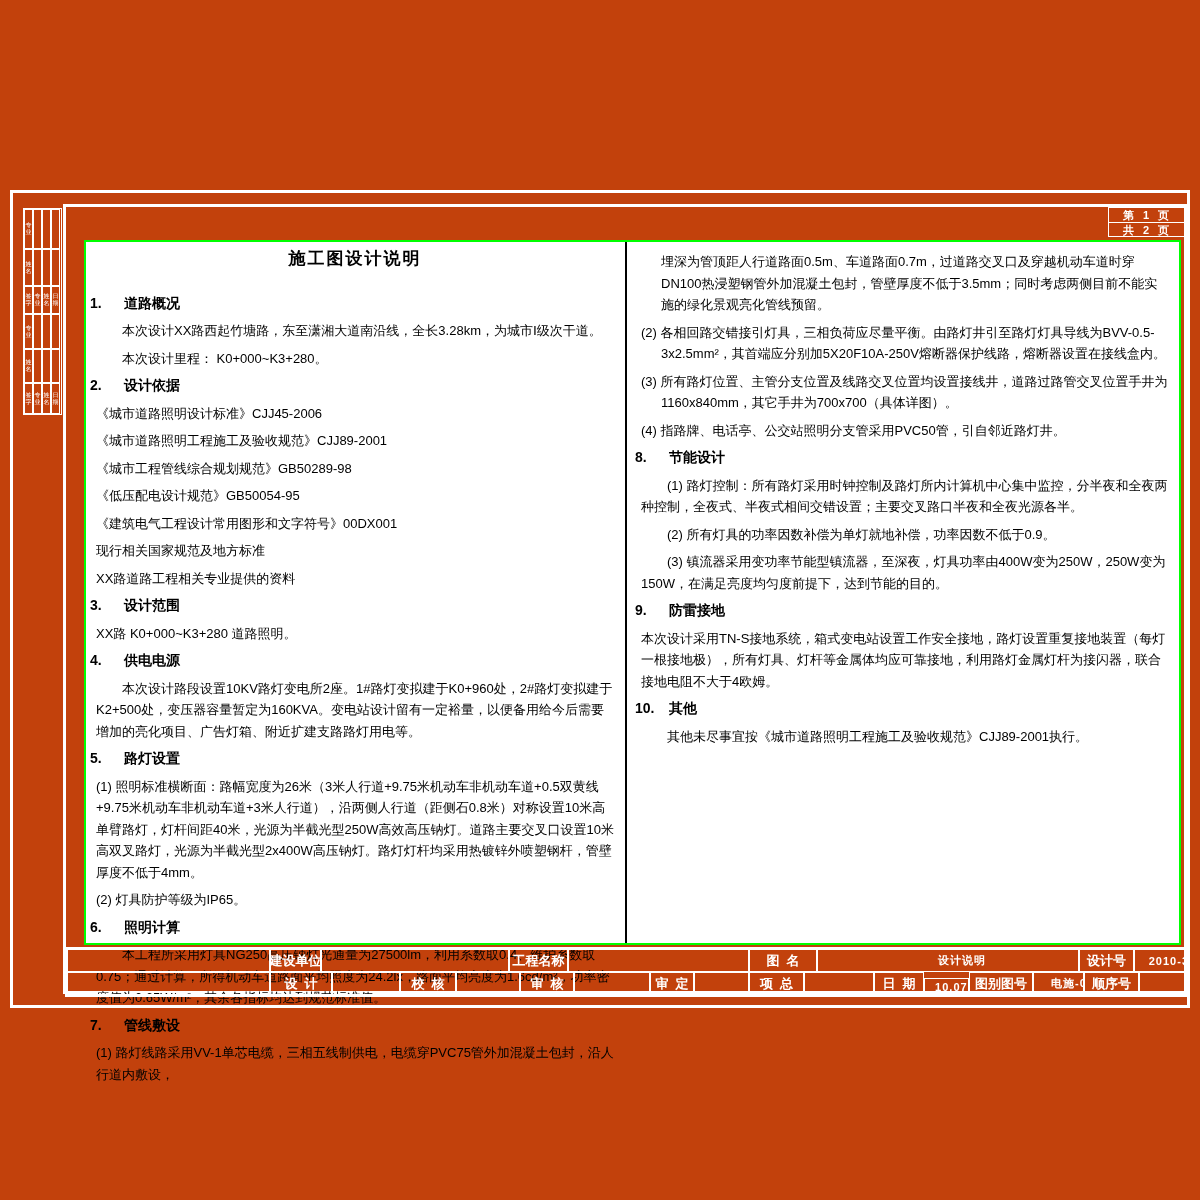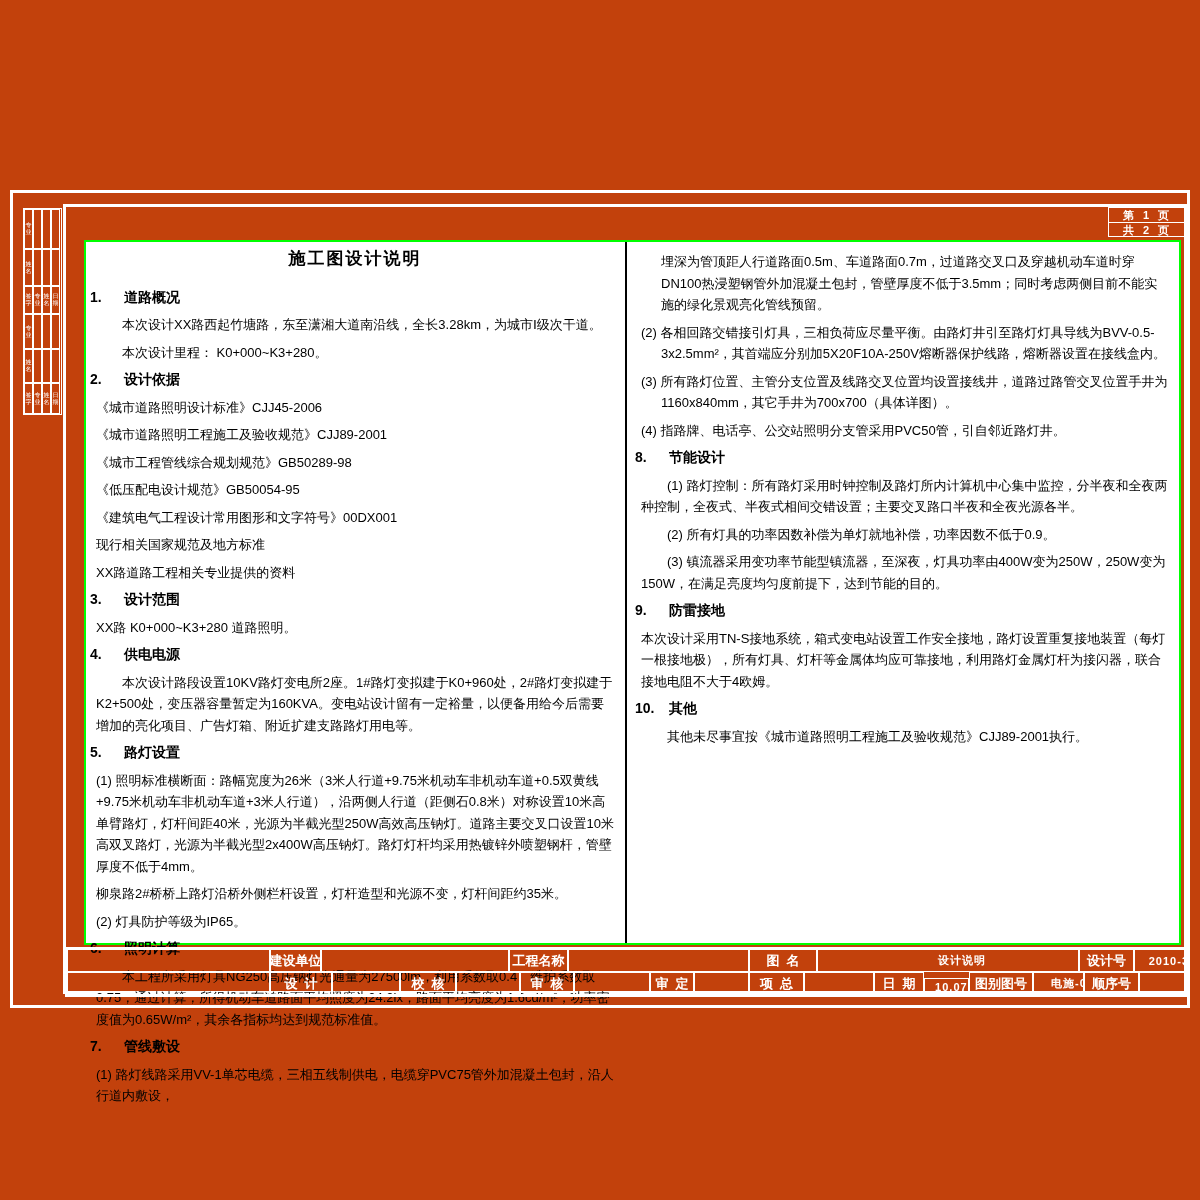--- a/index.html
+++ b/index.html
@@ -23,21 +23,21 @@
             font-size:11px;line-height:14px;text-align:center;letter-spacing:3px;white-space:pre;}
   .page-box .pg-row:last-child{border-bottom:none;}
   
   .sheet{position:absolute;left:84px;top:240px;width:1097px;height:705px;background:#fff;
          border:2px solid #00ff00;box-sizing:border-box;}
   .col-divider{position:absolute;left:539px;top:0;bottom:0;width:2px;background:#000;}
   .doc-col{position:absolute;top:3px;font-size:13px;line-height:21.5px;}
   .col-left{left:4px;width:530px;}
   .col-right{left:549px;width:540px;}
   .blk{margin:6px;}
-  .blk.title{text-align:center;font-weight:bold;font-size:17px;letter-spacing:2px;margin:3px 0 17px;}
+  .blk.title{text-align:center;font-weight:bold;font-size:17px;letter-spacing:2px;margin:3px 0 23px;}
   .blk.body{text-indent:2em;}
   .blk.flush{text-indent:0;}
   .blk.hang{padding-left:20px;text-indent:-20px;}
   .blk.cont{padding-left:20px;}
   .heading{display:flex;margin:4px 0 2px;font-weight:bold;font-size:14px;}
   .heading .num{flex:none;width:34px;}
   
   .titleblock{position:absolute;left:65px;top:947px;width:1121px;border:2px solid #fff;box-sizing:content-box;}
   .tb-row{display:flex;height:23px;}
   .tb-cell{flex:none;box-sizing:border-box;border:1px solid #fff;display:flex;align-items:center;
@@ -127,21 +127,20 @@
         <div class="heading">
           <span class="num">4.</span>
           <span class="htxt">供电电源</span>
         </div>
         <div class="blk body">本次设计路段设置10KV路灯变电所2座。1#路灯变拟建于K0+960处，2#路灯变拟建于K2+500处，变压器容量暂定为160KVA。变电站设计留有一定裕量，以便备用给今后需要增加的亮化项目、广告灯箱、附近扩建支路路灯用电等。</div>
         <div class="heading">
           <span class="num">5.</span>
           <span class="htxt">路灯设置</span>
         </div>
         <div class="blk flush">(1) 照明标准横断面：路幅宽度为26米（3米人行道+9.75米机动车非机动车道+0.5双黄线+9.75米机动车非机动车道+3米人行道），沿两侧人行道（距侧石0.8米）对称设置10米高单臂路灯，灯杆间距40米，光源为半截光型250W高效高压钠灯。道路主要交叉口设置10米高双叉路灯，光源为半截光型2x400W高压钠灯。路灯灯杆均采用热镀锌外喷塑钢杆，管壁厚度不低于4mm。</div>
-        <div class="blk flush">柳泉路2#桥桥上路灯沿桥外侧栏杆设置，灯杆造型和光源不变，灯杆间距约35米。</div>
         <div class="blk flush">(2) 灯具防护等级为IP65。</div>
         <div class="heading">
           <span class="num">6.</span>
           <span class="htxt">照明计算</span>
         </div>
         <div class="blk body">本工程所采用灯具NG250高压钠灯光通量为27500lm，利用系数取0.4、维护系数取0.75；通过计算，所得机动车道路面平均照度为24.2lx，路面平均亮度为1.6cd/m²，功率密度值为0.65W/m²，其余各指标均达到规范标准值。</div>
         <div class="heading">
           <span class="num">7.</span>
           <span class="htxt">管线敷设</span>
         </div>

